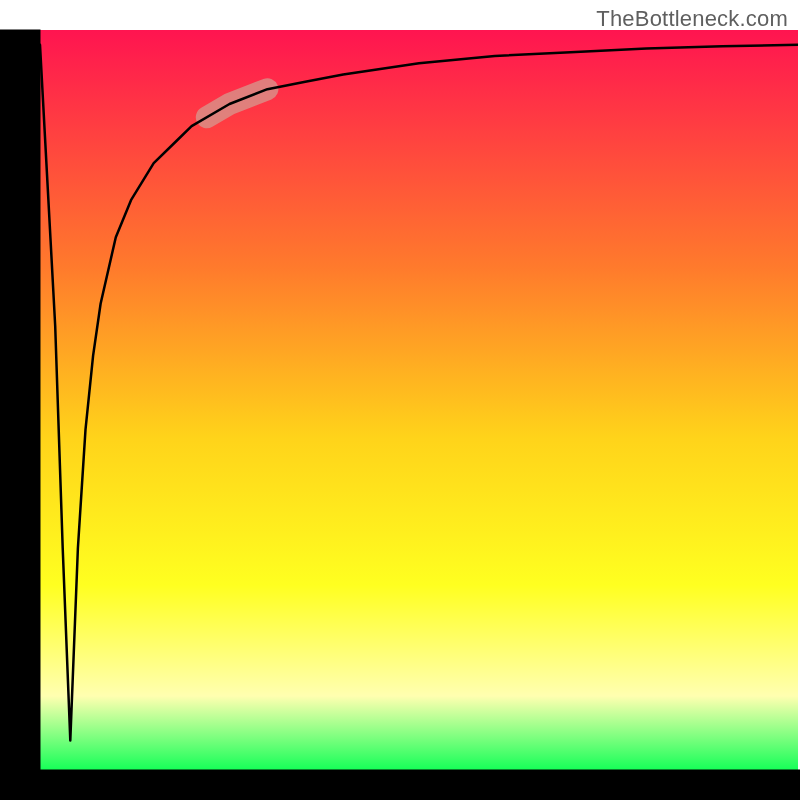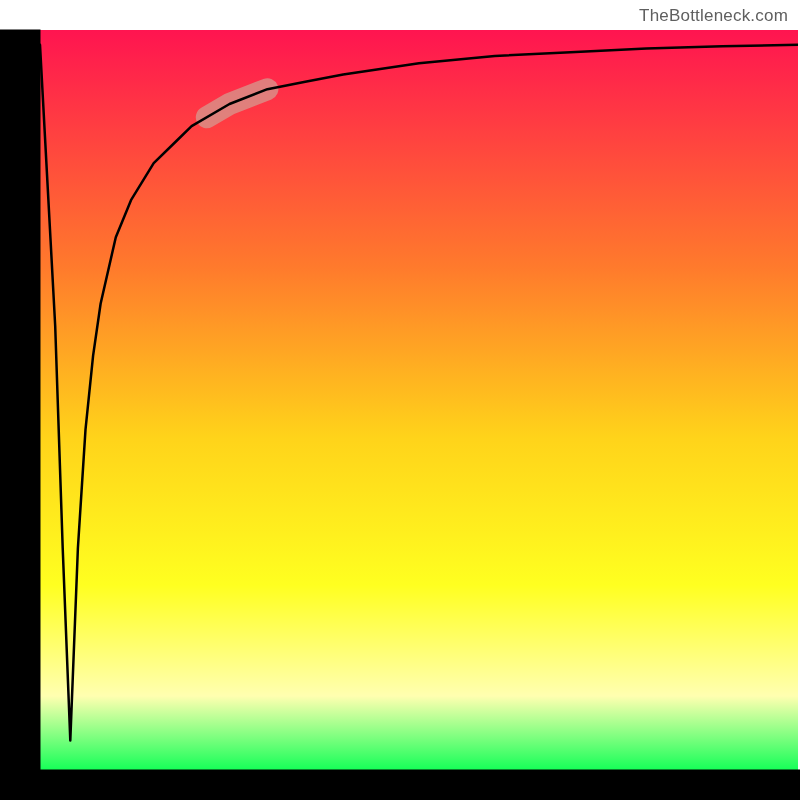--- a/index.html
+++ b/index.html
@@ -13,21 +13,21 @@
   }
   .stage {
     position: relative;
     width: 800px;
     height: 800px;
   }
   .attribution {
     position: absolute;
     top: 6px;
     right: 12px;
-    font-size: 17px;
+    font-size: 22px;
     font-weight: 500;
     color: #5f5f5f;
     letter-spacing: 0.2px;
   }
   svg.chart {
     position: absolute;
     top: 0;
     left: 0;
     width: 800px;
     height: 800px;

